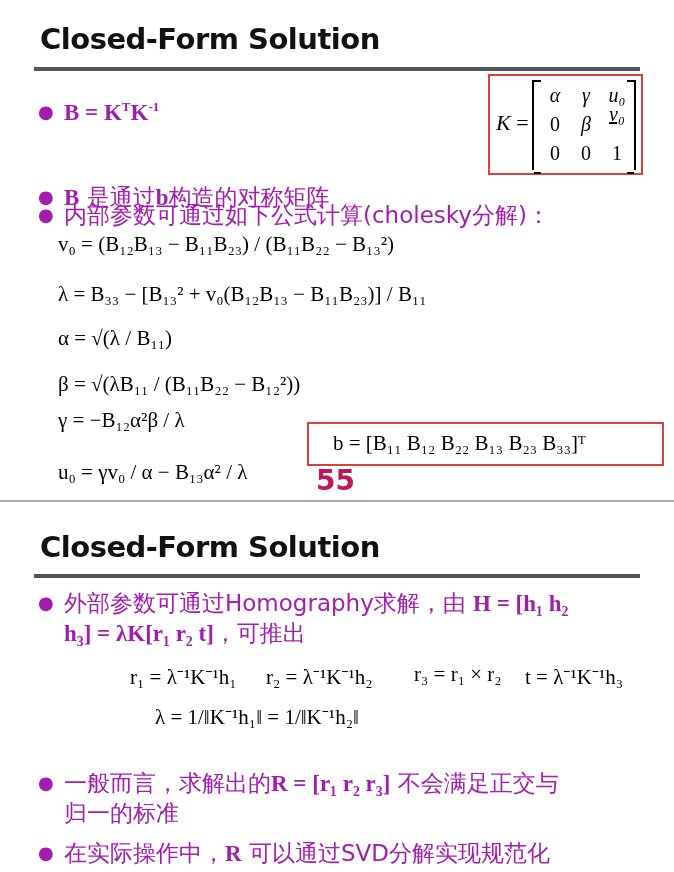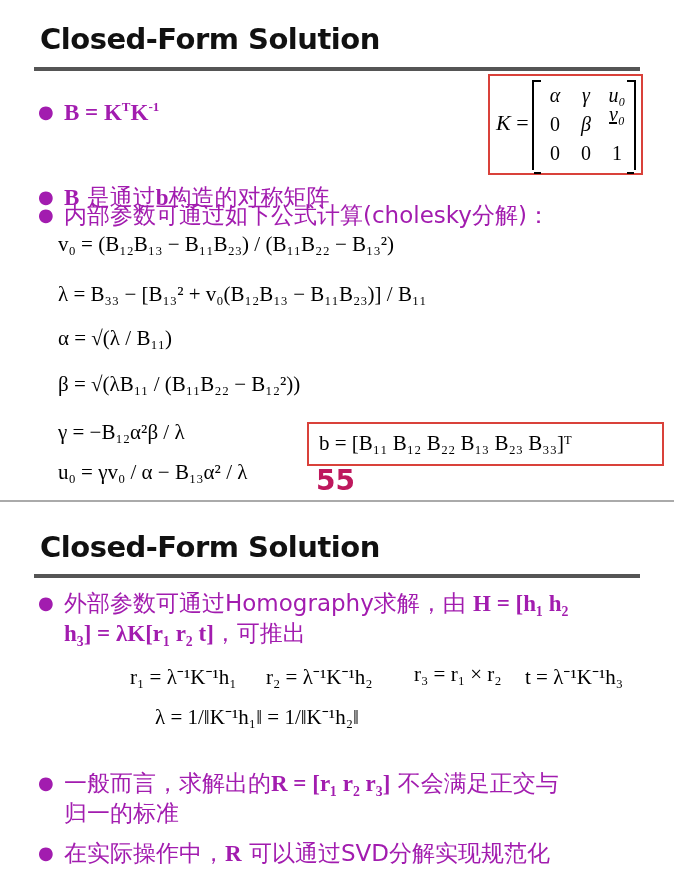--- a/index.html
+++ b/index.html
@@ -49,21 +49,21 @@
   }
   .kmat::before { left: 0; }
   .kmat::after { right: 0; }
   .kcell { position: absolute; width: 30px; text-align: center; font-size: 20px; }
   .kcell.it { font-style: italic; }
 
   .bbox {
     position: absolute; left: 307px; top: 422px; width: 357px; height: 44px;
     border: 2px solid #d9413a;
   }
-  .bbox .inner { position: absolute; left: 10px; top: 7px; font-size: 21px; white-space: nowrap; }
+  .bbox .inner { position: absolute; left: 24px; top: 7px; font-size: 21px; white-space: nowrap; }
 
   .pagenum {
     position: absolute; left: 316px; top: 464px;
     font-family: "DejaVu Sans", sans-serif; font-weight: bold;
     font-size: 28px; color: #be185d;
   }
   .divider { position: absolute; left: 0; top: 500px; width: 674px; height: 2px; background: #aaa; }
 </style>
 </head>
 <body>
@@ -96,21 +96,21 @@
       <div class="kcell" style="left:6px;top:62px;">0</div>
       <div class="kcell" style="left:37px;top:62px;">0</div>
       <div class="kcell" style="left:68px;top:62px;">1</div>
     </div>
   </div>
 
   <div class="math" style="left:58px;top:232px;">v₀ = (B₁₂B₁₃ − B₁₁B₂₃) / (B₁₁B₂₂ − B₁₃²)</div>
   <div class="math" style="left:58px;top:282px;">λ = B₃₃ − [B₁₃² + v₀(B₁₂B₁₃ − B₁₁B₂₃)] / B₁₁</div>
   <div class="math" style="left:58px;top:326px;">α = √(λ / B₁₁)</div>
   <div class="math" style="left:58px;top:372px;">β = √(λB₁₁ / (B₁₁B₂₂ − B₁₂²))</div>
-  <div class="math" style="left:58px;top:420px;">γ = −B₁₂α²β / λ</div>
+  <div class="math" style="left:58px;top:408px;">γ = −B₁₂α²β / λ</div>
   <div class="math" style="left:58px;top:460px;">u₀ = γv₀ / α − B₁₃α² / λ</div>
 
   <div class="bbox">
     <div class="inner math" style="position:absolute;">b = [B₁₁  B₁₂  B₂₂  B₁₃  B₂₃  B₃₃]ᵀ</div>
   </div>
 
   <div class="pagenum">55</div>
 </div>
 
 <div class="divider"></div>

